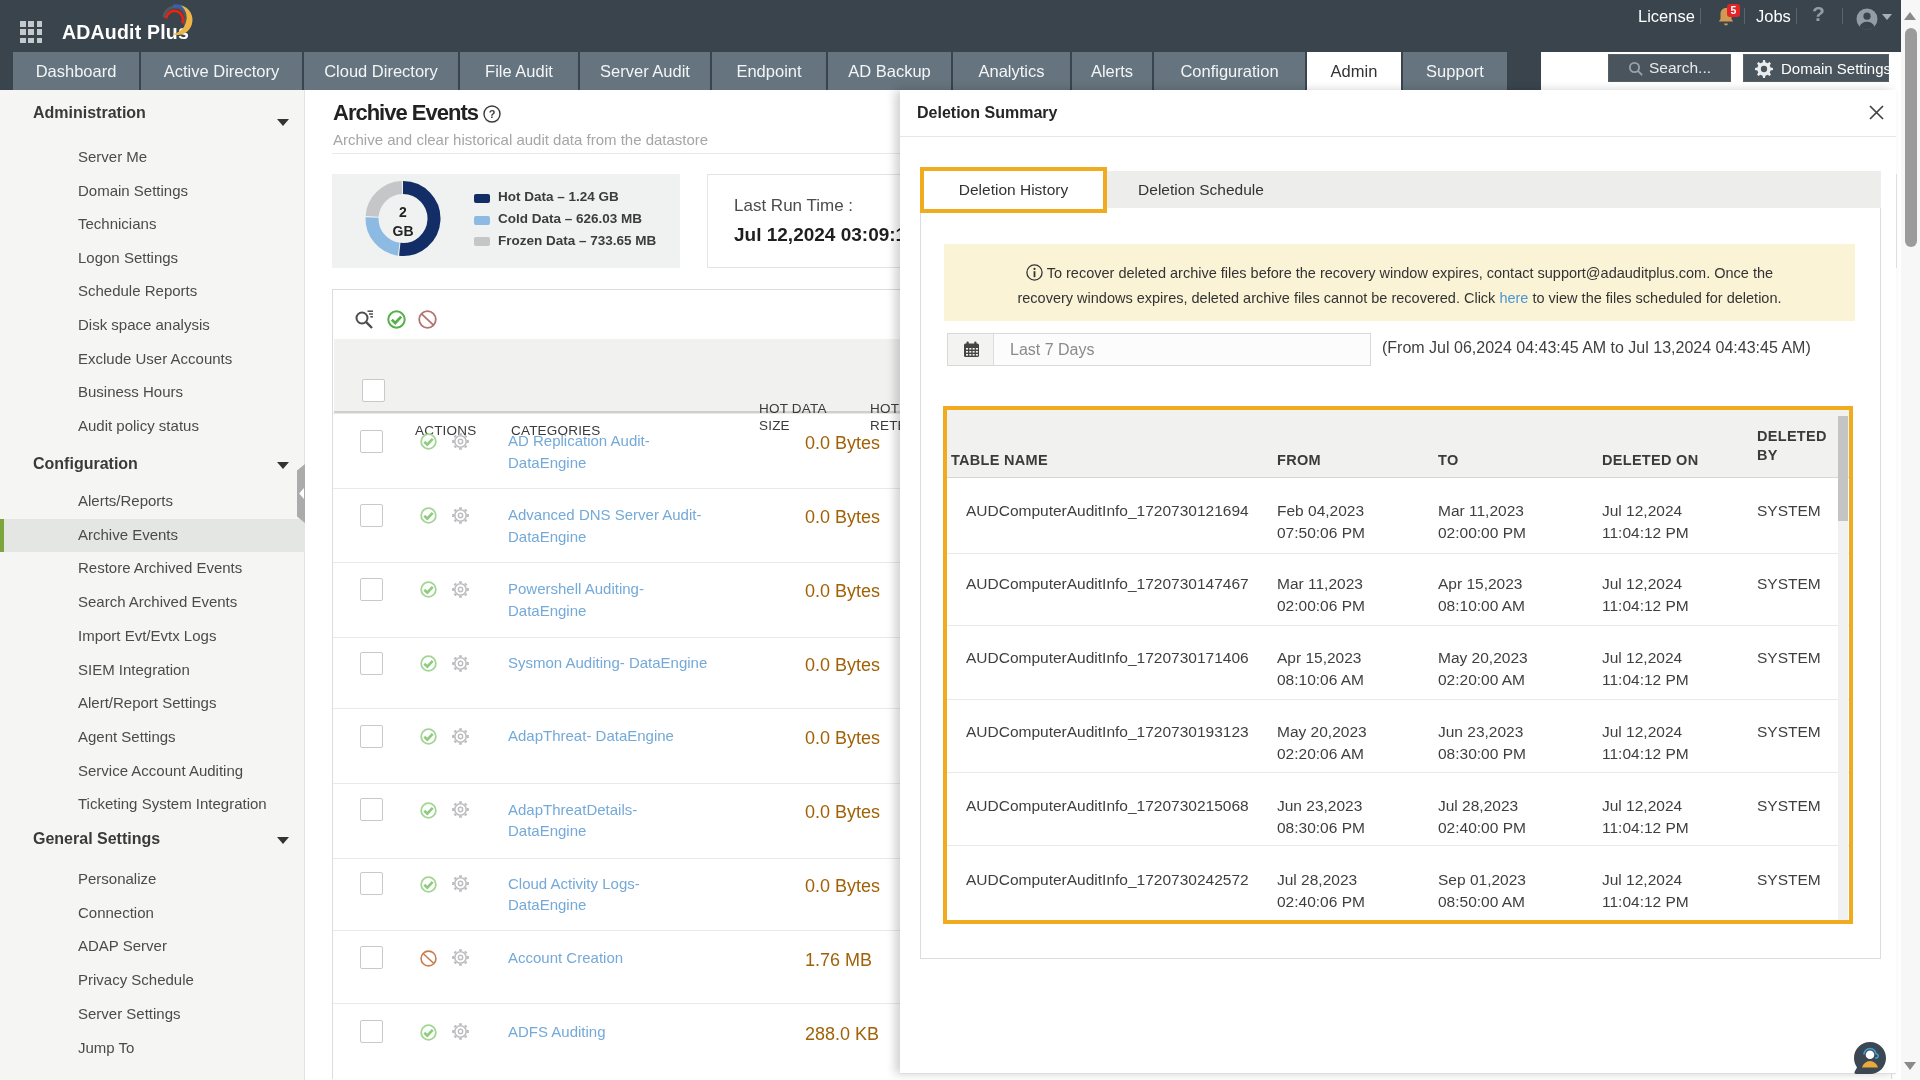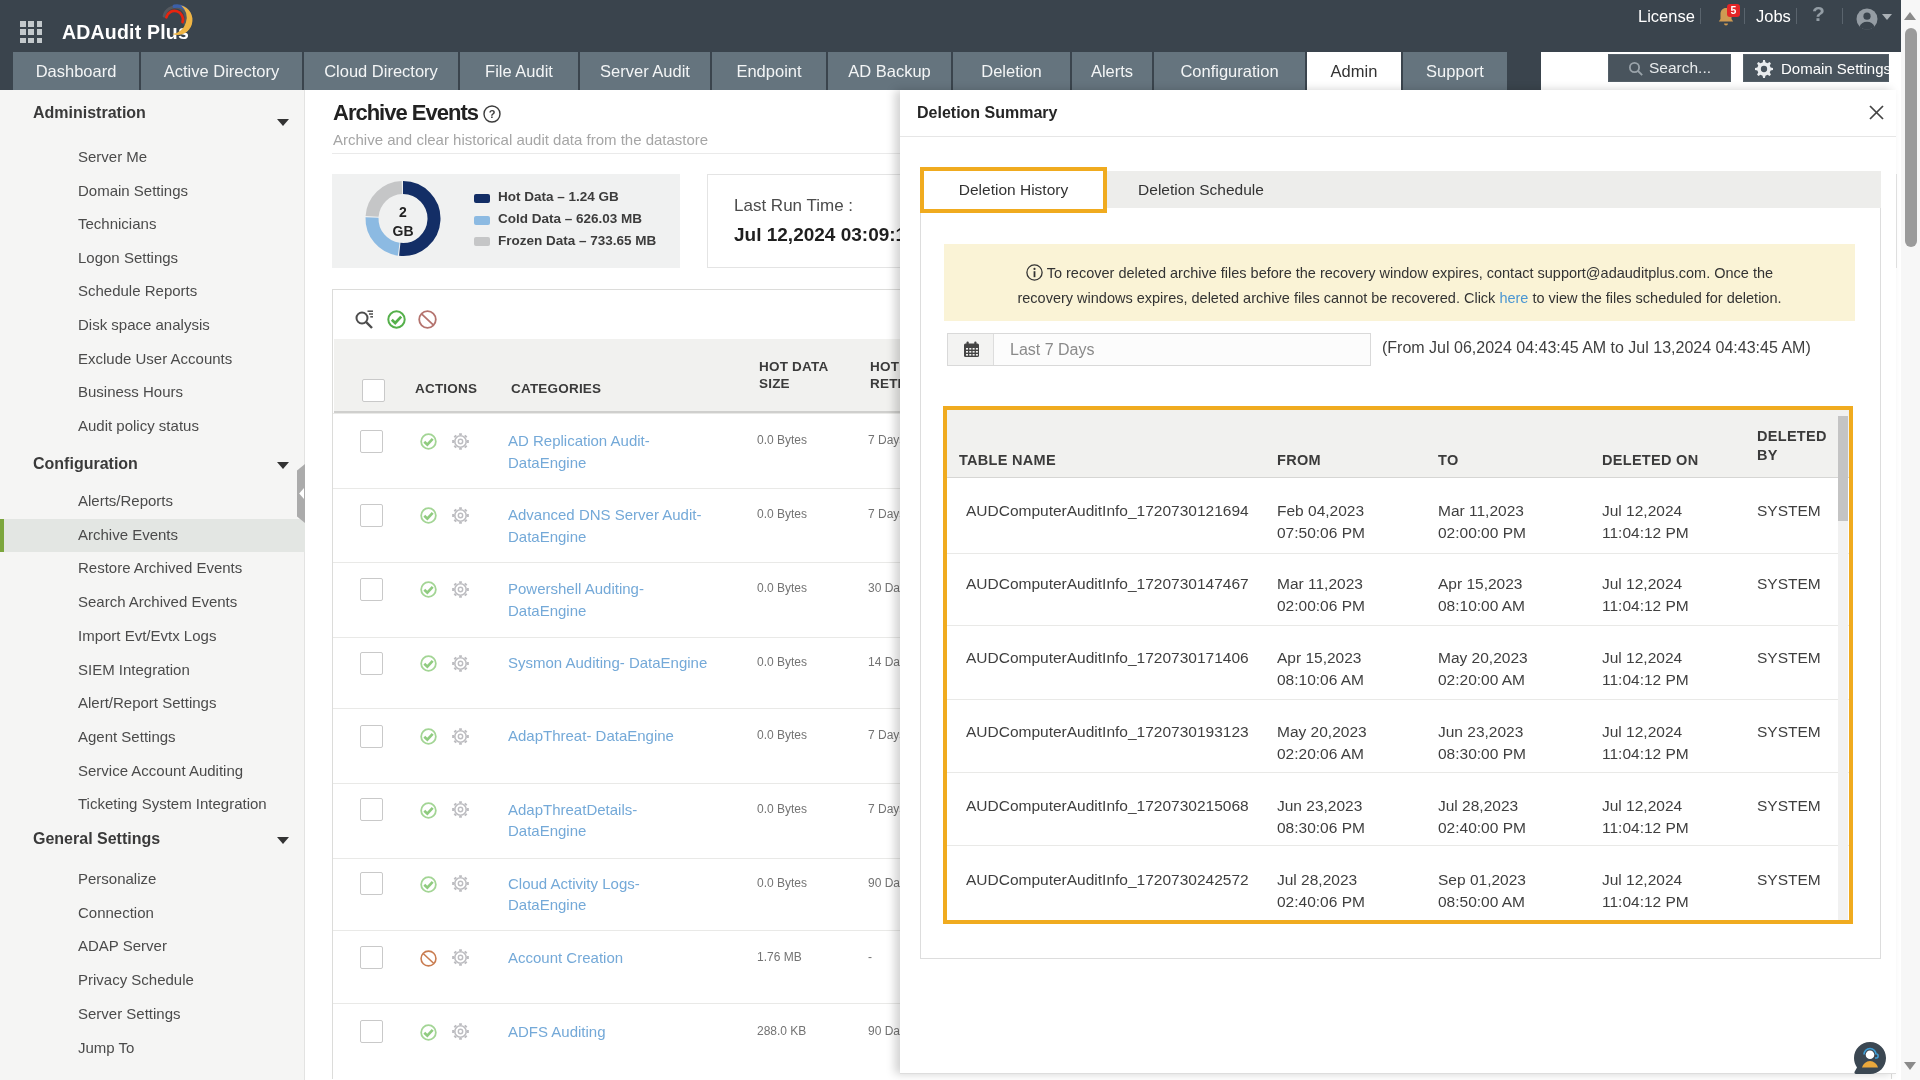--- a/index.html
+++ b/index.html
@@ -22,25 +22,25 @@
 #main { left:306px; top:90px; width:1595px; height:990px; background:#fff; }
 h1 { position:absolute; left:26px; top:9px; font-size:22px; letter-spacing:-1px; color:#222; font-weight:bold; }
 #subtitle { left:27px; top:41px; font-size:15px; color:#a5a5a5; }
 #mainhr { left:26px; top:63px; width:1560px; height:1px; background:#eaeaea; }
 #panel1 { left:26px; top:84px; width:348px; height:94px; background:#f0f1f1; }
 #panel2 { left:401px; top:84px; width:1190px; height:94px; background:#fff; border:1px solid #e4e4e4; }
 .leg { position:absolute; left:142px; width:16px; height:9px; border-radius:2px; }
 .legt { position:absolute; left:166px; white-space:nowrap; font-size:13.5px; font-weight:bold; color:#3c3c3c; }
 #card { left:26px; top:199px; width:1560px; height:790px; background:#fff; border:1px solid #dcdcda; border-bottom:none; }
 #thead { left:1px; top:49px; width:1558px; height:74px; background:#f1f1ef; border-bottom:2px solid #cfcfcd; }
-.hcell { position:absolute; font-size:13.5px; font-weight:bold; color:#3b3b3b; letter-spacing:0.2px; }
+.hcell { position:absolute; font-size:13.5px; font-weight:normal; color:#3b3b3b; letter-spacing:0.2px;margin-top:42px; }
 .cb { position:absolute; width:23px; height:23px; background:#fff; border:1px solid #c9c9c9; border-radius:2px; }
 .rowsep { position:absolute; left:1px; width:1558px; height:1px; background:#e9e9e7; }
 .catlink { position:absolute; left:176px; color:#74a9d8; font-size:15px; line-height:21.5px; width:230px; }
-.rtext { position:absolute; font-size:12px; color:#737373; }
+.rtext { position:absolute; font-size:18px; color:#a16207;margin-left:48px; }
 #modal { left:900px; top:90px; width:996px; height:984px; background:#fff; box-shadow:-5px 0 9px rgba(0,0,0,0.18); border-bottom:1px solid #ddd; }
 #mhead { left:0; top:0; width:996px; height:47px; border-bottom:1px solid #e6e6e6; }
 #mtitle { left:17px; top:14px; font-size:16px; font-weight:bold; color:#252525; }
 #tabstrip { left:20px; top:81px; width:961px; height:37px; background:#ededeb; }
 #tabpanel { left:20px; top:118px; width:961px; height:751px; border:1px solid #ddd; border-top:none; }
 #activetab { left:24px; top:81px; width:179px; height:37px; background:#fff; }
 #tabhl { left:20px; top:77px; width:187px; height:46px; border:4px solid #f0ab1f; }
 .mtab { position:absolute; top:81px; height:37px; font-size:15.5px; color:#333; text-align:center; line-height:37px; }
 #banner { left:44px; top:154px; width:911px; height:77px; background:#faf3d6; font-size:14.5px; color:#333; text-align:center; padding-top:17px; line-height:25px; }
 #fbox { left:47px; top:243px; width:424px; height:33px; border:1px solid #d9d9d9; background:#fcfcfc; }
@@ -96,21 +96,21 @@
 <div class="abs" style="left:1882px; top:14px; width:0; height:0; border-left:5.5px solid transparent; border-right:5.5px solid transparent; border-top:6.5px solid #aab1b6;"></div>
 </div>
 <div id="navrow" class="abs">
 <div class="tab" style="left:13px; width:126px;">Dashboard</div>
 <div class="tab" style="left:141px; width:161px;">Active Directory</div>
 <div class="tab" style="left:304px; width:154px;">Cloud Directory</div>
 <div class="tab" style="left:460px; width:118px;">File Audit</div>
 <div class="tab" style="left:580px; width:130px;">Server Audit</div>
 <div class="tab" style="left:712px; width:114px;">Endpoint</div>
 <div class="tab" style="left:828px; width:123px;">AD Backup</div>
-<div class="tab" style="left:953px; width:117px;">Deletion</div>
+<div class="tab" style="left:953px; width:117px;">Analytics</div>
 <div class="tab" style="left:1072px; width:80px;">Alerts</div>
 <div class="tab" style="left:1154px; width:151px;">Configuration</div>
 <div class="tab active" style="left:1307px; width:94px;">Admin</div>
 <div class="tab" style="left:1403px; width:104px;">Support</div>
 <div class="abs" style="left:1608px; top:2px; width:123px; height:28px; background:#49545d; border:1px solid #545f68;">
 <svg class="abs" style="left:19px; top:6px;" width="16" height="16" viewBox="0 0 16 16">
         <circle cx="6.5" cy="6.5" r="4.6" stroke="#9aa3aa" stroke-width="1.8" fill="none"></circle>
         <line x1="10" y1="10" x2="14.2" y2="14.2" stroke="#9aa3aa" stroke-width="1.8"></line>
       </svg>
 <span class="abs" style="left:40px; top:4px; color:#e9ecee; font-size:15.5px;">Search...</span>
@@ -396,21 +396,21 @@
           <rect x="6.3" y="13" width="2" height="1.6"></rect>
           <rect x="9.6" y="13" width="2" height="1.6"></rect>
           <rect x="12.9" y="13" width="2" height="1.6"></rect>
         </g>
 </svg>
 <div id="ftext" class="abs">Last 7 Days</div>
     </div>
 <div id="fromto" class="abs">(From Jul 06,2024 04:43:45 AM to Jul 13,2024 04:43:45 AM)</div>
 <div id="otable" class="abs">
 <div id="othead" class="abs">
-<div class="ohcell" style="left:12px; top:42px;">TABLE NAME</div>
+<div class="ohcell" style="left:4px; top:42px;">TABLE NAME</div>
 <div class="ohcell" style="left:330px; top:42px;">FROM</div>
 <div class="ohcell" style="left:491px; top:42px;">TO</div>
 <div class="ohcell" style="left:655px; top:42px;">DELETED ON</div>
 <div class="ohcell" style="left:810px; top:18px;">DELETED<br><span style="position:relative; top:3px;">BY</span></div>
 </div>
 <div class="ocell" style="left:19px; top:90.0px;">AUDComputerAuditInfo_1720730121694</div>
 <div class="ocell" style="left:330px; top:90.0px;">Feb 04,2023<br>07:50:06 PM</div>
 <div class="ocell" style="left:491px; top:90.0px;">Mar 11,2023<br>02:00:00 PM</div>
 <div class="ocell" style="left:655px; top:90.0px;">Jul 12,2024<br>11:04:12 PM</div>
 <div class="ocell" style="left:810px; top:90.0px;">SYSTEM</div>

